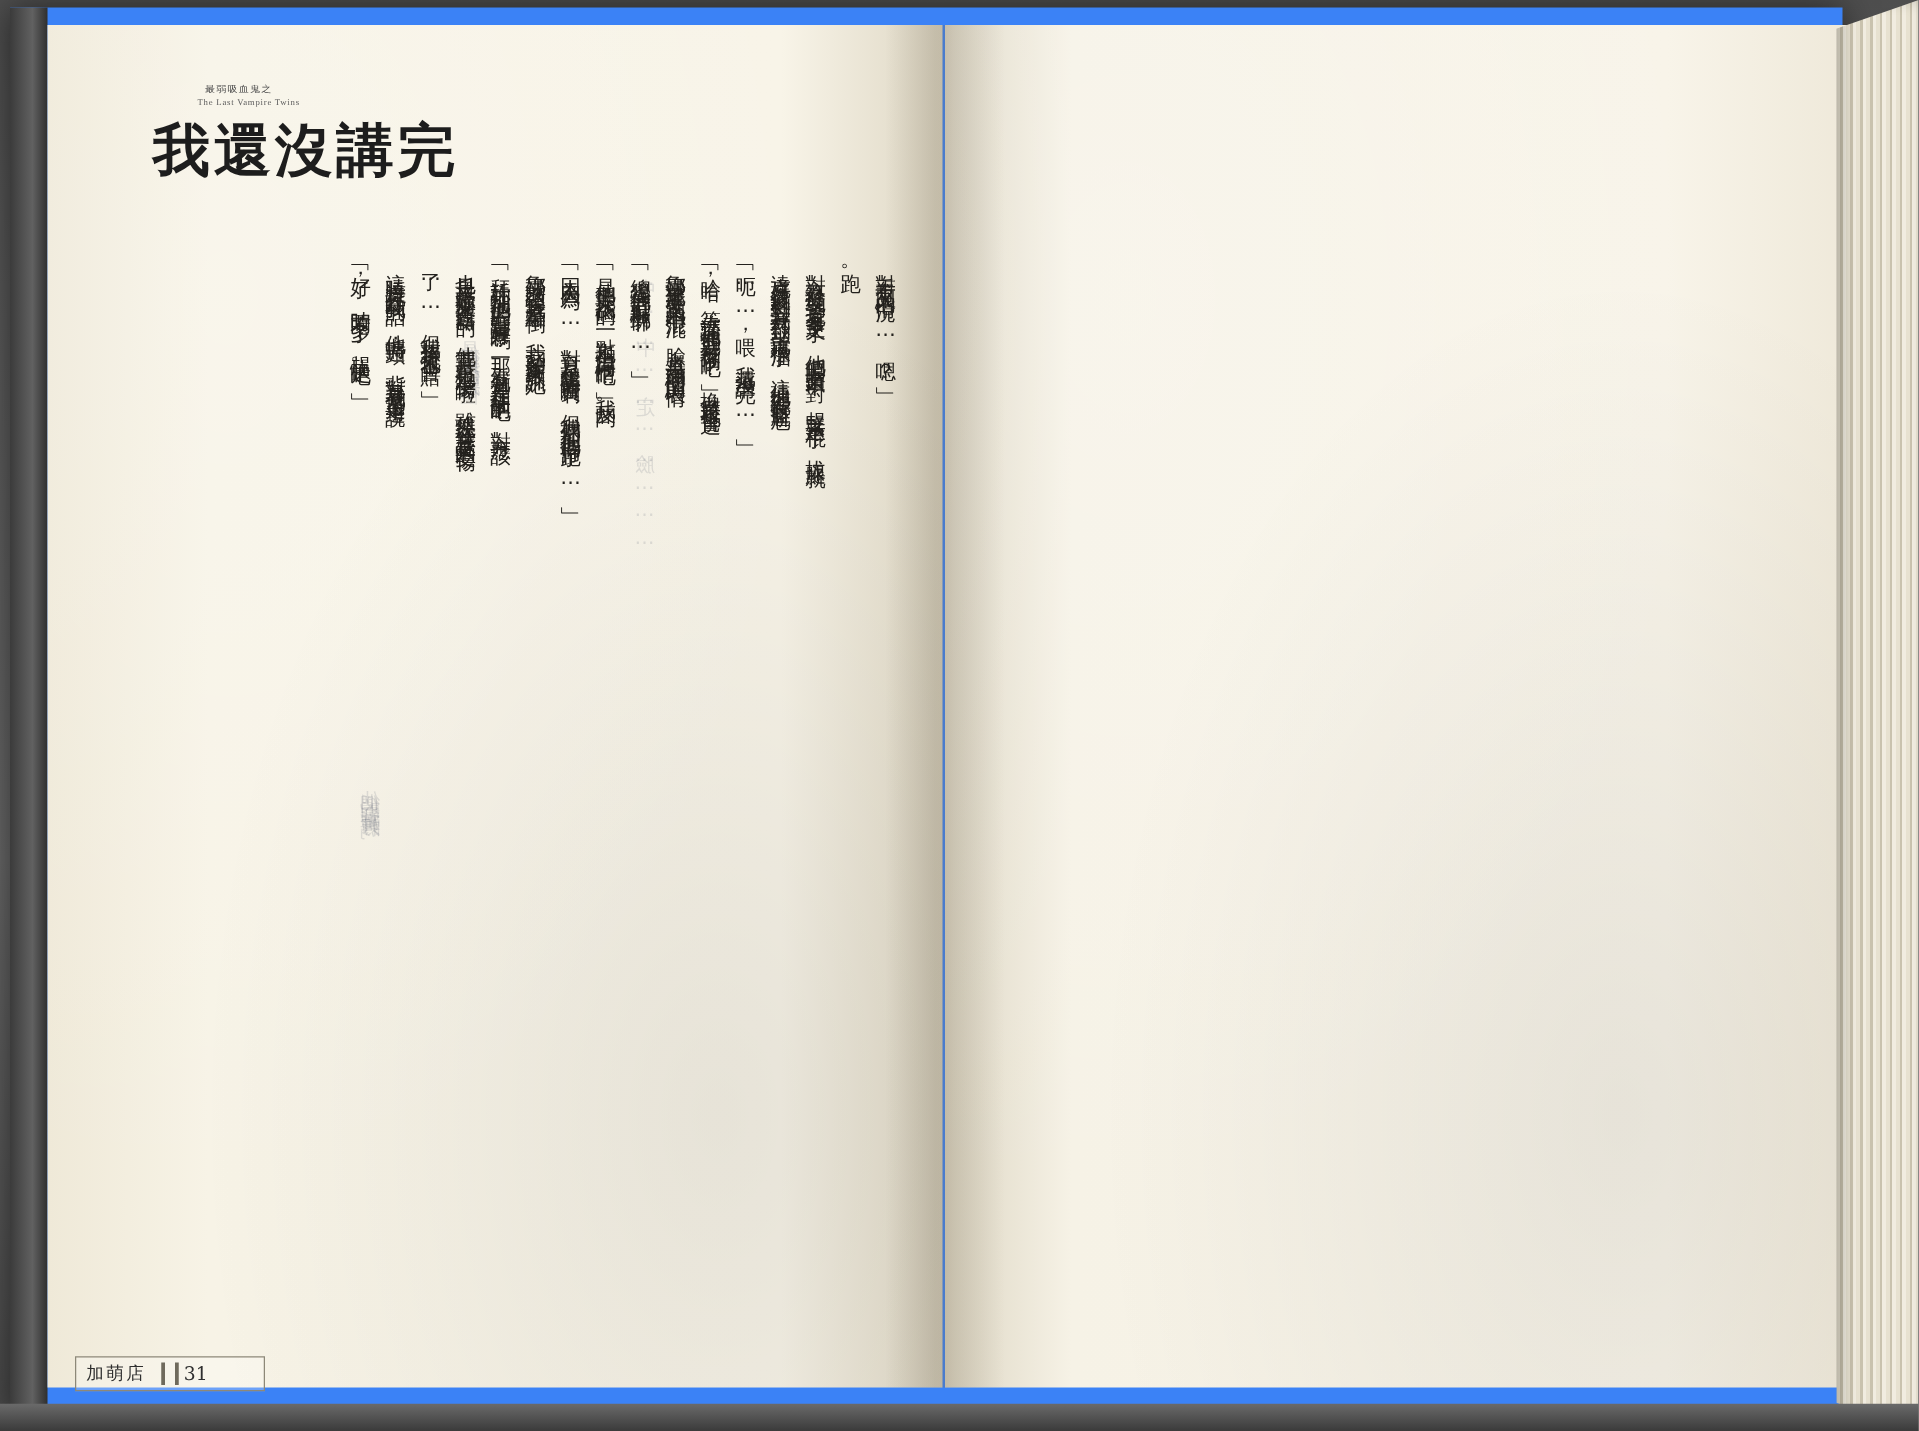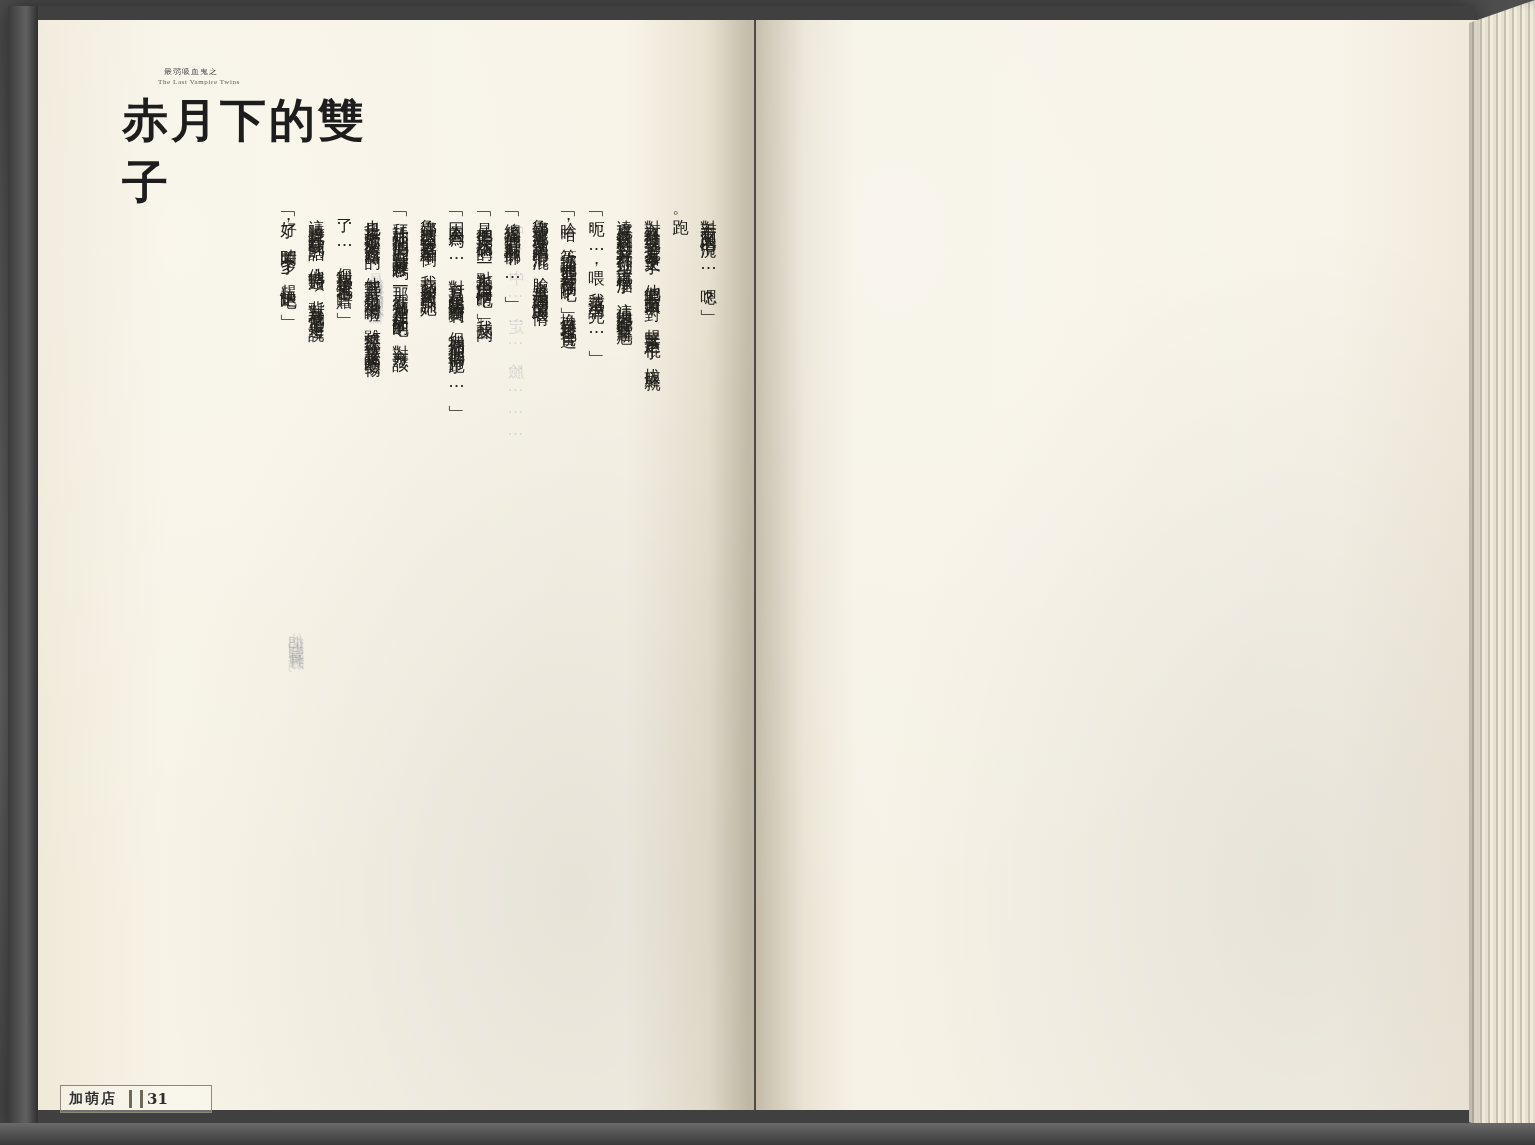--- a/index.html
+++ b/index.html
@@ -24,21 +24,21 @@
       linear-gradient(180deg, #4e4e4e 0%, #5a5a5a 20%, #6a6a6a 60%, #4a4a4a 100%);
   }
 
   
   .book {
     position: absolute;
     left: 8px;
     top: 6px;
     width: 1466px;
     height: 1128px;
-    background: #404040;
+    background: #3b82f6;
     box-shadow: 0 0 26px rgba(0,0,0,.55);
   }
 
   
   .edge-stack {
     position: absolute;
     right: 0px;
     top: 0px;
     width: 66px;
     height: 1145px;
@@ -155,21 +155,20 @@
   .folio-left {
     position: absolute;
     left: 22px;
     top: 1065px;
     width: 150px;
     height: 26px;
     border: 1px solid #8d8878;
     background: rgba(255,255,255,.25);
     display: flex;
     align-items: center;
-    font-weight: bold;
   }
   .folio-left .stamp {
     font-size: 14px;
     color: #2f2f2f;
     padding: 0 8px;
     letter-spacing: 2px;
   }
   .folio-left .bar {
     width: 3px;
     height: 18px;
@@ -214,21 +213,21 @@
 
   <div class="book">
     <div class="binding-left"></div>
 
     <div class="page-paper page-left">
       <div class="grain"></div>
 
       <div class="logo-wrap">
         <div class="logo-sub">最弱吸血鬼之</div>
         <div class="logo-sub2">The Last Vampire Twins</div>
-        <div class="logo-main">赤月下的雙子</div>
+        <div class="logo-main">我還沒講完</div>
       </div>
 
       <div class="showthrough" style="left:470px; top:190px; height:760px;">中……中……定……臉…………</div>
       <div class="showthrough" style="left:330px; top:240px; height:700px;">是他們先來找碴的一點也不值</div>
       <div class="showthrough" style="left:250px; top:600px; height:420px;">他們的蠢話當真好嗎</div>
 
       <div class="body-block" style="left:78px; top:186px; width:600px; height:880px;">
         <div class="col">對手有兩人的情況……嗯？」</div>
         <div class="col">跑。</div>
         <div class="col">對方終於發現到達克有多逆天了，他們眼看苗頭不對，趕緊丟了棍子，拔腿就</div>

